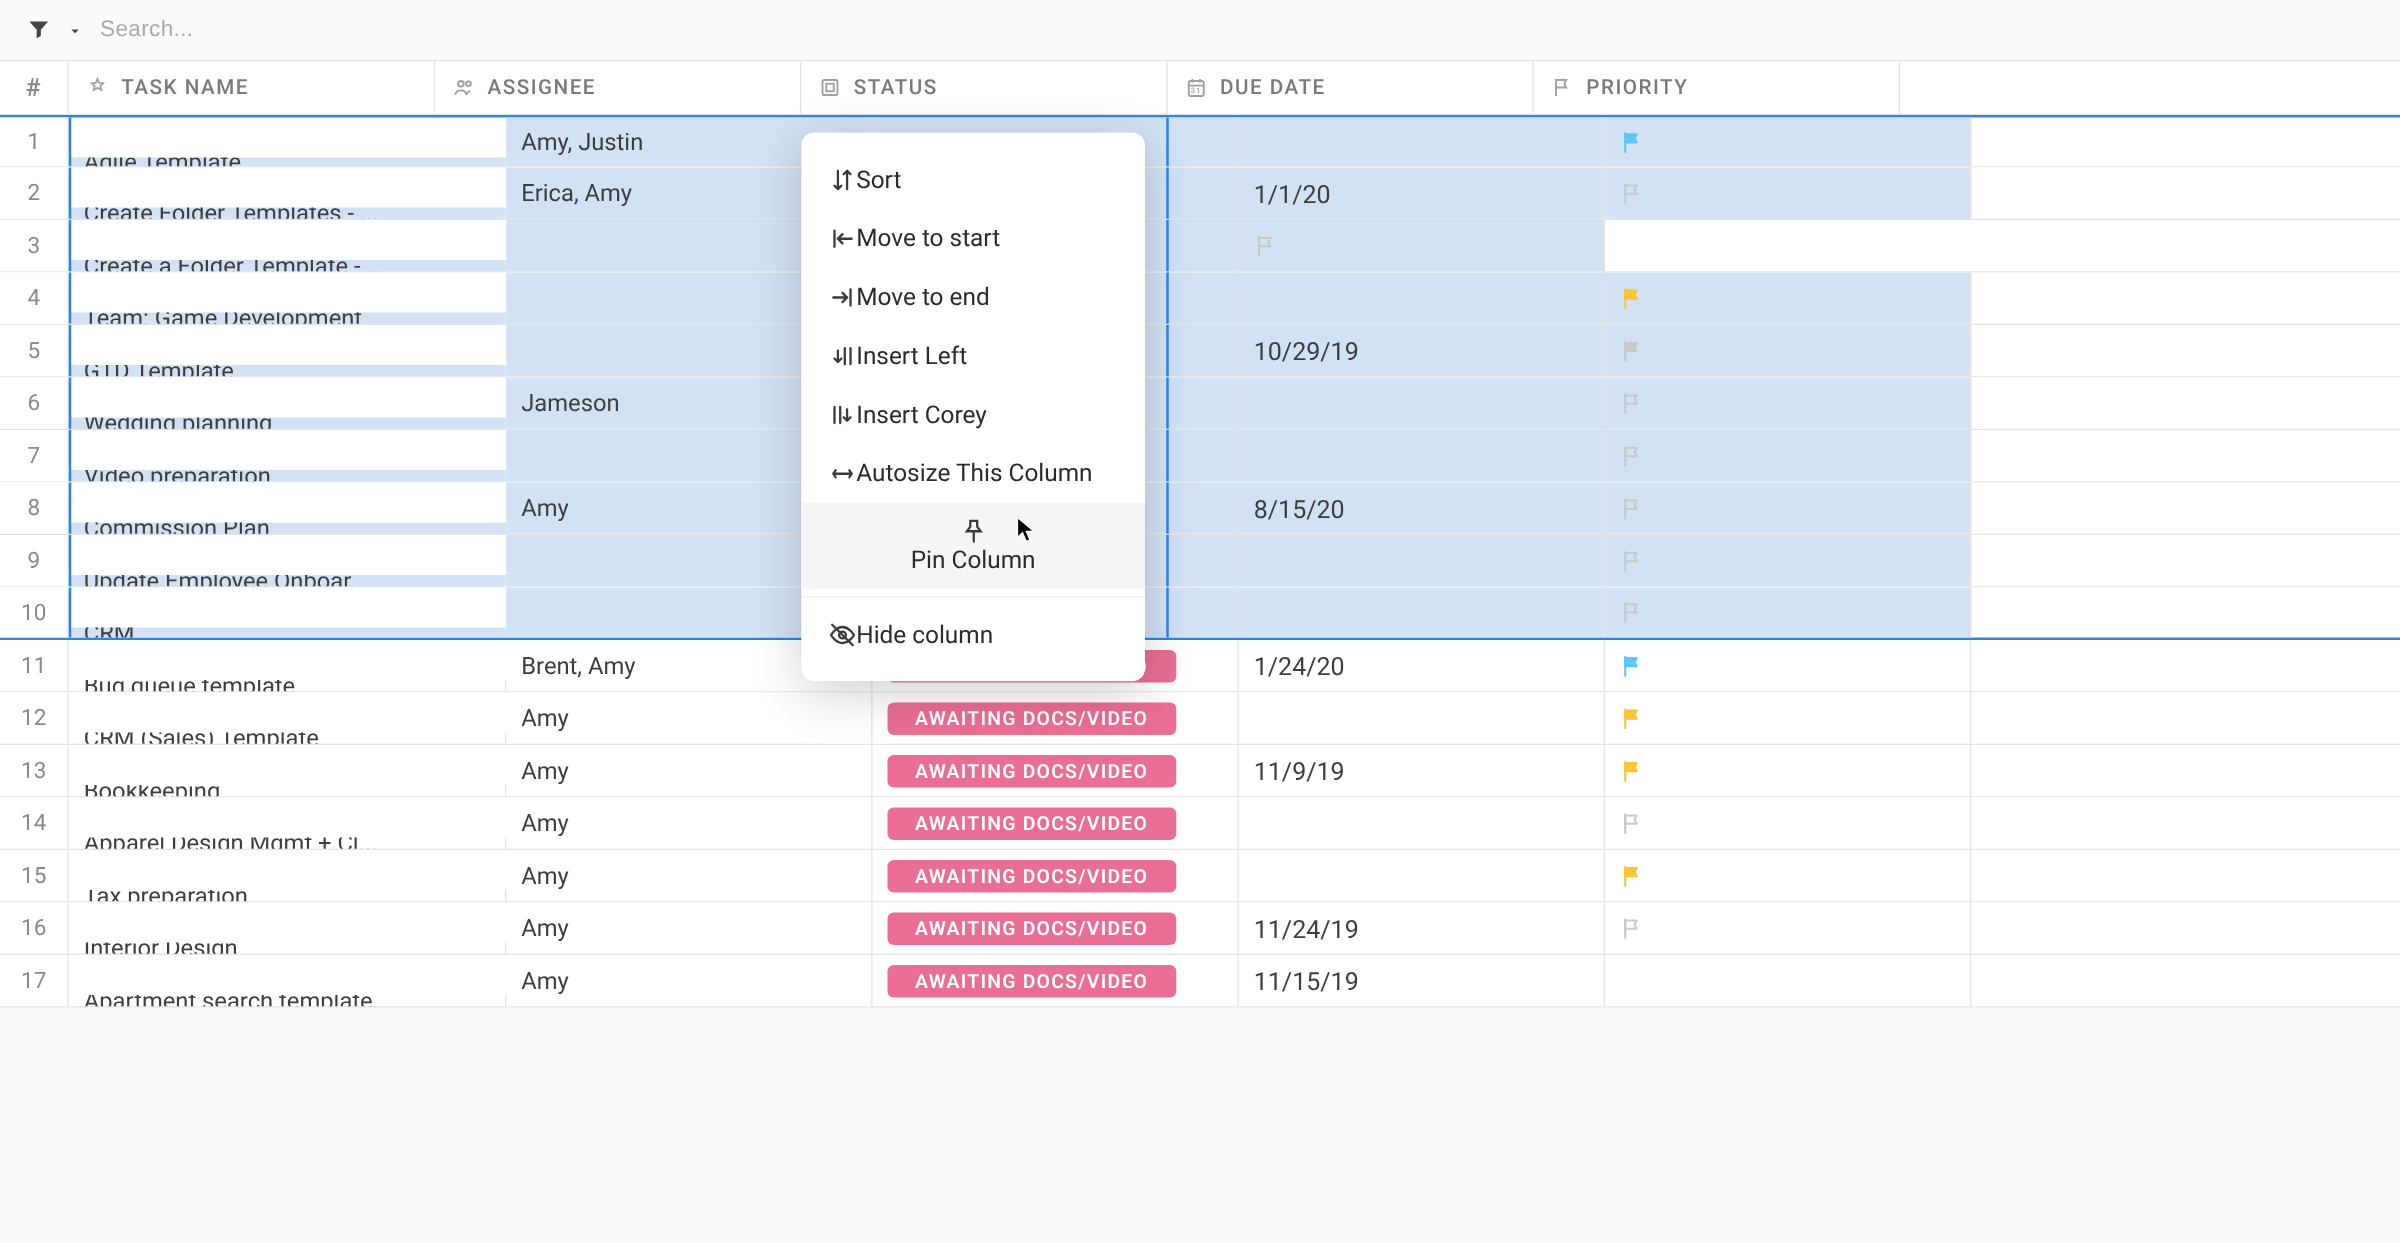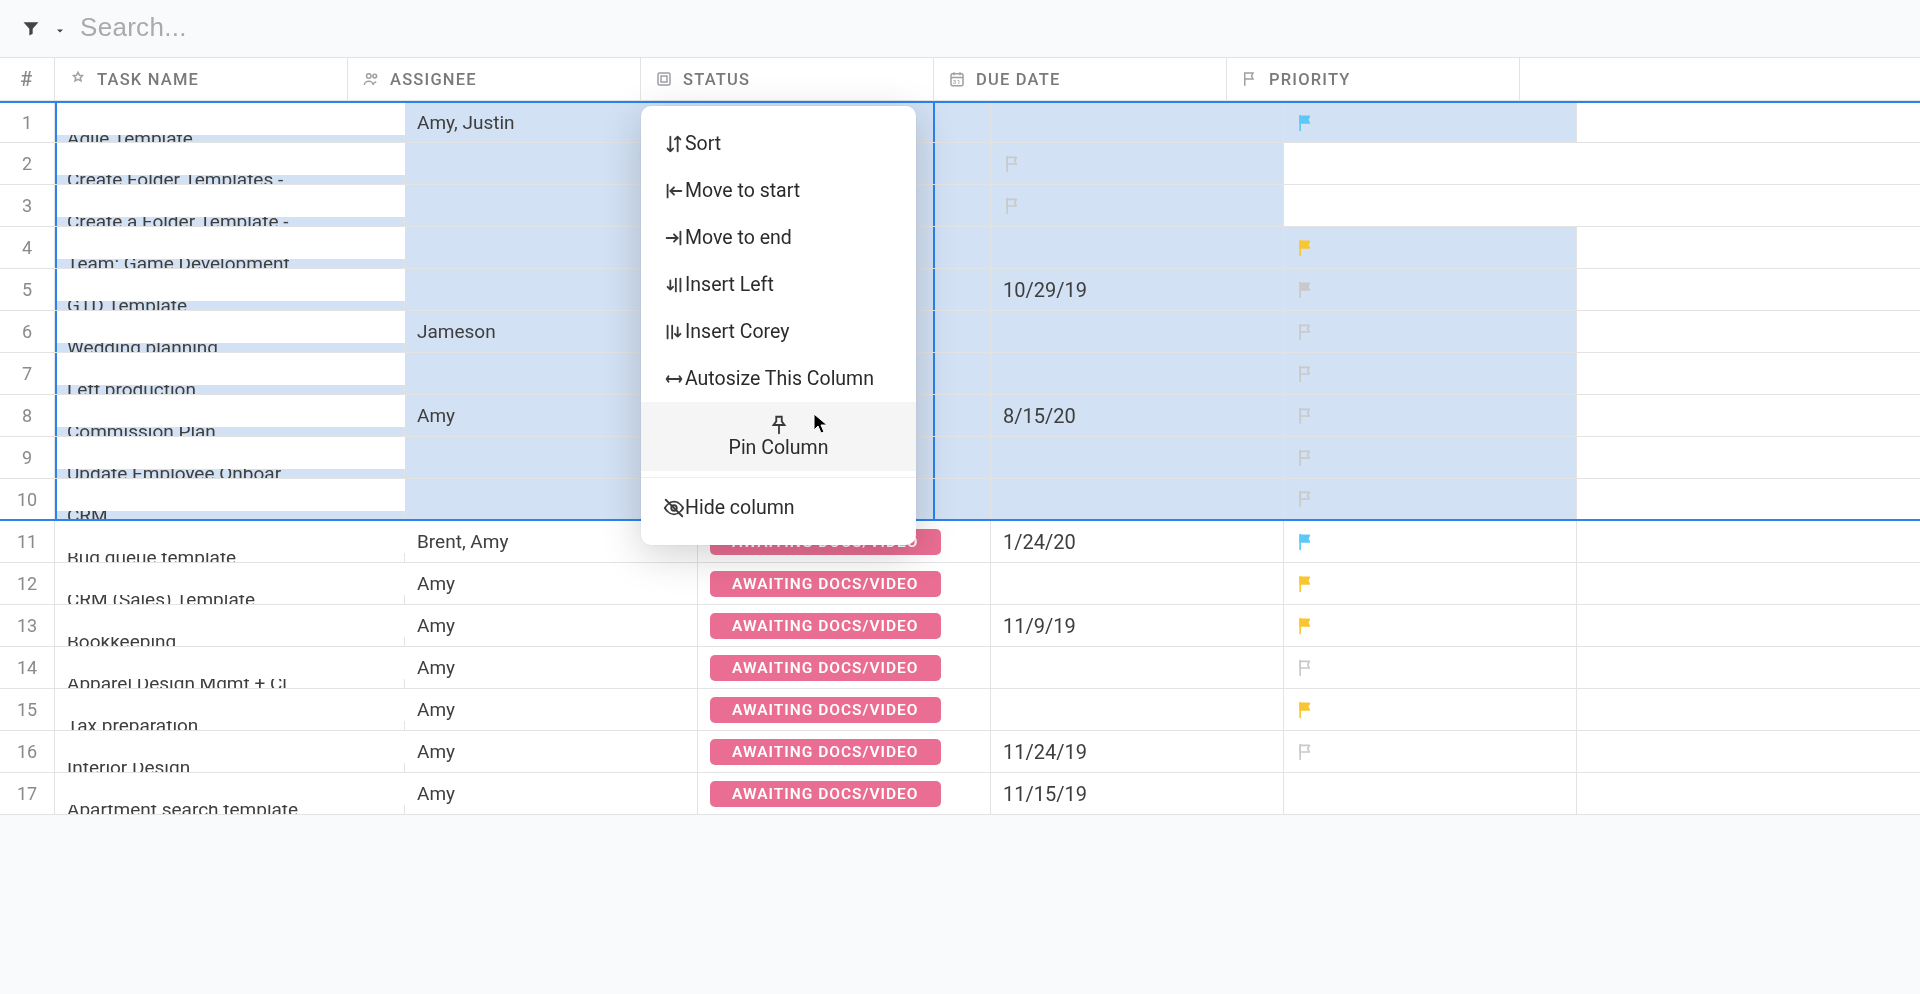--- a/index.html
+++ b/index.html
@@ -33,21 +33,21 @@
       color: #444;
     }
     .dropdown-caret {
       width: 14px;
       height: 14px;
       color: #444;
     }
     .search-input {
       border: none;
       background: transparent;
-      font-size: 26px;
+      font-size: 18px;
       color: #999;
       outline: none;
       width: 400px;
       letter-spacing: 0.3px;
     }
     .search-input::placeholder {
       color: #aaa;
     }
 
     .table {
@@ -299,20 +299,21 @@
               <path d="M5 3v18"></path>
               <path d="M5 4h11l-2 4 2 4H5z"></path>
             </svg></span>
         </div>
       </div>
       <div class="row selected">
         <div class="sel-border-left"></div>
         <div class="sel-border-right"></div>
         <div class="cell cell-num">2</div>
         <div class="cell cell-task">Create Folder Templates - ...</div>
+        <div class="cell cell-assignee">Erica, Amy</div>
         <div class="cell cell-status"></div>
         <div class="cell cell-due">1/1/20</div>
         <div class="cell cell-priority">
           <span class="flag"><svg viewBox="0 0 24 24" width="20" height="20" fill="none" stroke="#c9c9c9" stroke-width="2" stroke-linecap="round" stroke-linejoin="round">
               <path d="M5 3v18"></path>
               <path d="M5 4h11l-2 4 2 4H5z"></path>
             </svg></span>
         </div>
       </div>
       <div class="row selected">
@@ -371,21 +372,21 @@
           <span class="flag"><svg viewBox="0 0 24 24" width="20" height="20" fill="none" stroke="#c9c9c9" stroke-width="2" stroke-linecap="round" stroke-linejoin="round">
               <path d="M5 3v18"></path>
               <path d="M5 4h11l-2 4 2 4H5z"></path>
             </svg></span>
         </div>
       </div>
       <div class="row selected">
         <div class="sel-border-left"></div>
         <div class="sel-border-right"></div>
         <div class="cell cell-num">7</div>
-        <div class="cell cell-task">Left production</div>
+        <div class="cell cell-task">Video preparation</div>
         <div class="cell cell-assignee"></div>
         <div class="cell cell-status"></div>
         <div class="cell cell-due"></div>
         <div class="cell cell-priority">
           <span class="flag"><svg viewBox="0 0 24 24" width="20" height="20" fill="none" stroke="#c9c9c9" stroke-width="2" stroke-linecap="round" stroke-linejoin="round">
               <path d="M5 3v18"></path>
               <path d="M5 4h11l-2 4 2 4H5z"></path>
             </svg></span>
         </div>
       </div>

